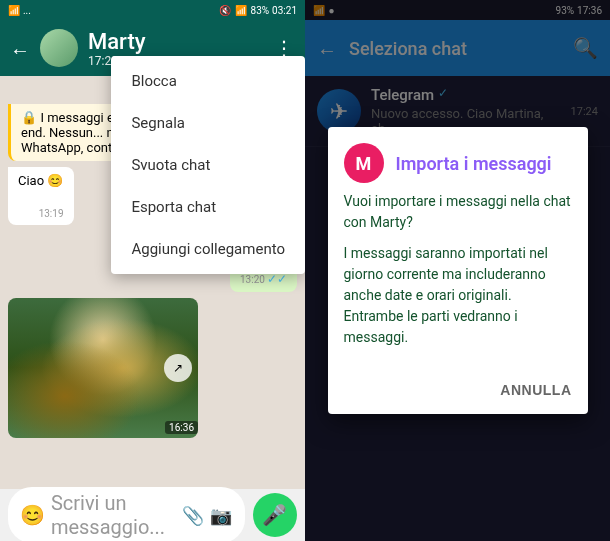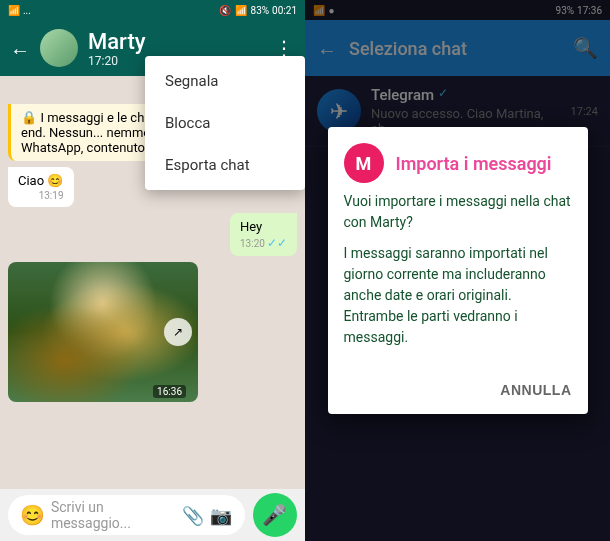--- a/index.html
+++ b/index.html
@@ -106,21 +106,21 @@
     .msg-outgoing {
       background: #dcf8c6;
       align-self: flex-end;
       border-radius: 8px 0 8px 8px;
     }
 
     .msg-time {
       font-size: 10px;
       color: #999;
       text-align: right;
-      margin-top: 2px;
+      margin-top: 20px;
     }
 
     .msg-time-out {
       display: flex;
       align-items: center;
       gap: 2px;
       justify-content: flex-end;
     }
 
     .double-check {
@@ -155,21 +155,21 @@
       background: 
         radial-gradient(ellipse at 30% 70%, #8B6914 0%, transparent 40%),
         radial-gradient(ellipse at 60% 50%, #c8a84b 0%, transparent 50%),
         radial-gradient(ellipse at 50% 30%, #e8d5a3 0%, transparent 40%),
         linear-gradient(180deg, #3d6b3d 0%, #2d5016 50%, #4a7c4a 100%);
     }
 
     .image-time {
       position: absolute;
       bottom: 4px;
-      right: 12px;
+      right: 0;
       background: rgba(0,0,0,0.5);
       color: white;
       font-size: 10px;
       padding: 1px 4px;
       border-radius: 3px;
     }
 
     .share-btn {
       position: absolute;
       right: 6px;
@@ -203,21 +203,21 @@
       align-items: center;
       padding: 4px 12px;
       gap: 6px;
     }
 
     .emoji-icon { font-size: 20px; cursor: pointer; }
 
     .input-placeholder {
       flex: 1;
       color: #999;
-      font-size: 14px;
+      font-size: 20px;
     }
 
     .attach-icon { font-size: 18px; color: #666; cursor: pointer; }
     .camera-icon { font-size: 18px; color: #666; cursor: pointer; }
 
     .mic-btn {
       width: 44px;
       height: 44px;
       border-radius: 50%;
       background: #25d366;
@@ -390,21 +390,21 @@
       justify-content: center;
       color: white;
       font-weight: bold;
       font-size: 18px;
       flex-shrink: 0;
     }
 
     .dialog-title {
       font-size: 18px;
       font-weight: 600;
-      color: #ec4899;
+      color: #8b5cf6;
     }
 
     .dialog-body {
       padding: 0 16px 12px;
       font-size: 14px;
       color: #14532d;
       line-height: 1.5;
     }
 
     .dialog-body p { margin-bottom: 10px; }
@@ -437,21 +437,21 @@
 <body>
 
 <div class="left-panel">
 
   <div class="status-bar-left">
     <span>📶 ...</span>
     <div class="status-icons">
       <span>🔇</span>
       <span>📶</span>
       <span>83%</span>
-      <span>00:21</span>
+      <span>03:21</span>
     </div>
   </div>
 
   <div class="left-header" style="margin-top: 20px;">
     <span class="back-arrow">←</span>
     <div class="avatar-img"></div>
     <div class="header-info">
       <div class="header-name">Marty</div>
       <div class="header-time">17:20</div>
     </div>
@@ -491,23 +491,25 @@
     <div class="input-field-wrap">
       <span class="emoji-icon">😊</span>
       <span class="input-placeholder">Scrivi un messaggio...</span>
       <span class="attach-icon">📎</span>
       <span class="camera-icon">📷</span>
     </div>
     <div class="mic-btn">🎤</div>
   </div>
 
   <div class="dropdown-menu">
+    <div class="dropdown-item">Blocca</div>
     <div class="dropdown-item">Segnala</div>
-    <div class="dropdown-item">Blocca</div>
+    <div class="dropdown-item">Svuota chat</div>
     <div class="dropdown-item">Esporta chat</div>
+    <div class="dropdown-item">Aggiungi collegamento</div>
   </div>
 </div>
 
 <div class="right-panel">
 
   <div class="status-bar-right">
     <div class="status-icons">
       <span>📶</span>
       <span>●</span>
     </div>

